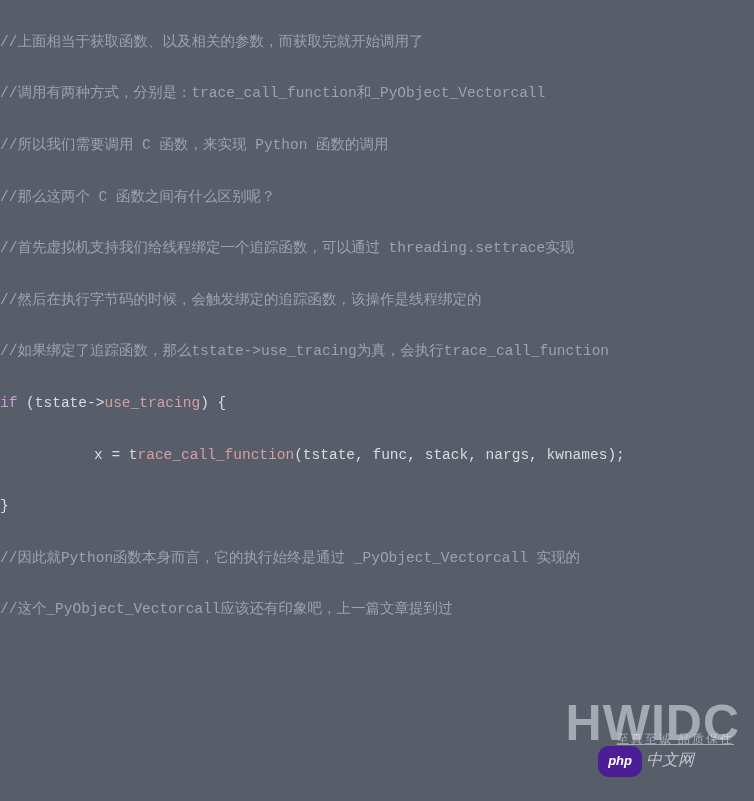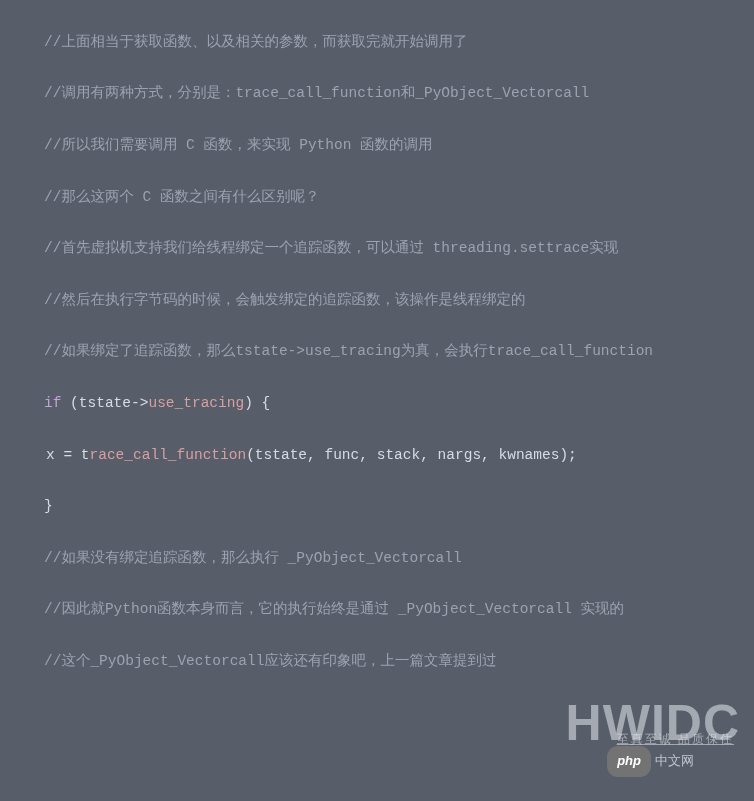--- a/index.html
+++ b/index.html
@@ -12,22 +12,22 @@
     color: #d7dce2;
     width: 754px;
     height: 801px;
     overflow: hidden;
     position: relative;
   }
   .code {
     padding: 4px 0 0 0;
     white-space: pre;
   }
-  .indent1 { padding-left: 44px; display:inline-block; }
-  .indent2 { padding-left: 46px; display:inline-block; }
+  .indent1 { display:inline-block; }
+  .indent2 { padding-left: 94px; display:inline-block; }
 
   .cmt   { color: #9ba3b0; }     
   .kw    { color: #c8a0d8; margin-top: 36px; }     
   .ident { color: #d7dce2; }
   .memb  { color: #d89fa0; }     
 
   .line { display:block; }
 
   .watermark {
     position:absolute;
@@ -52,51 +52,51 @@
     text-decoration:underline;
   }
   .php-badge {
     position:absolute;
     right: 60px;
     bottom: 24px;
     pointer-events:none;
   }
   .php-badge .pill {
     display:inline-block;
-    background:#737373;
+    background:#4c1d95;
     color:#fff;
     font-family: Arial, sans-serif;
     font-size:13px;
     font-style:italic;
     font-weight:bold;
     padding:2px 10px 3px 10px;
     border-radius:11px;
   }
   .php-badge .txt {
     font-family:"Microsoft YaHei", sans-serif;
-    font-size:13px;
+    font-size:16px;
     color:#bfc4cc;
     margin-left:4px;
+    font-style:italic;
   }
 </style>
 </head>
 <body>
 
 <div class="code">
 <span class="line"><span class="indent1 cmt">//上面相当于获取函数、以及相关的参数，而获取完就开始调用了</span></span>
 <span class="line"><span class="indent1 cmt">//调用有两种方式，分别是：trace_call_function和_PyObject_Vectorcall</span></span>
 <span class="line"><span class="indent1 cmt">//所以我们需要调用 C 函数，来实现 Python 函数的调用</span></span>
 <span class="line"><span class="indent1 cmt">//那么这两个 C 函数之间有什么区别呢？</span></span>
 <span class="line"><span class="indent1 cmt">//首先虚拟机支持我们给线程绑定一个追踪函数，可以通过 threading.settrace实现</span></span>
 <span class="line"><span class="indent1 cmt">//然后在执行字节码的时候，会触发绑定的追踪函数，该操作是线程绑定的</span></span>
 <span class="line"><span class="indent1 cmt">//如果绑定了追踪函数，那么tstate-&gt;use_tracing为真，会执行trace_call_function</span></span>
 <span class="line"><span class="indent1"><span class="kw">if</span><span class="ident"> (</span><span class="ident">tstate</span><span class="ident">-&gt;</span><span class="memb">use_tracing</span><span class="ident">) {</span></span></span>
 <span class="line"><span class="indent2"><span class="ident">x = </span><span class="ident">t</span><span class="memb">race_call_function</span><span class="ident">(tstate, func, stack, nargs, kwnames);</span></span></span>
 <span class="line"><span class="indent1 ident">}</span></span>
-<span class="line"><span class="indent1 cmt">//如果没有绑定追踪函数，那么执行 _PyObject_Vectorcall</span></span>
 <span class="line"><span class="indent1 cmt">//因此就Python函数本身而言，它的执行始终是通过 _PyObject_Vectorcall 实现的</span></span>
 <span class="line"><span class="indent1 cmt">//这个_PyObject_Vectorcall应该还有印象吧，上一篇文章提到过</span></span>
 
 
 
 
 
 
 
 

